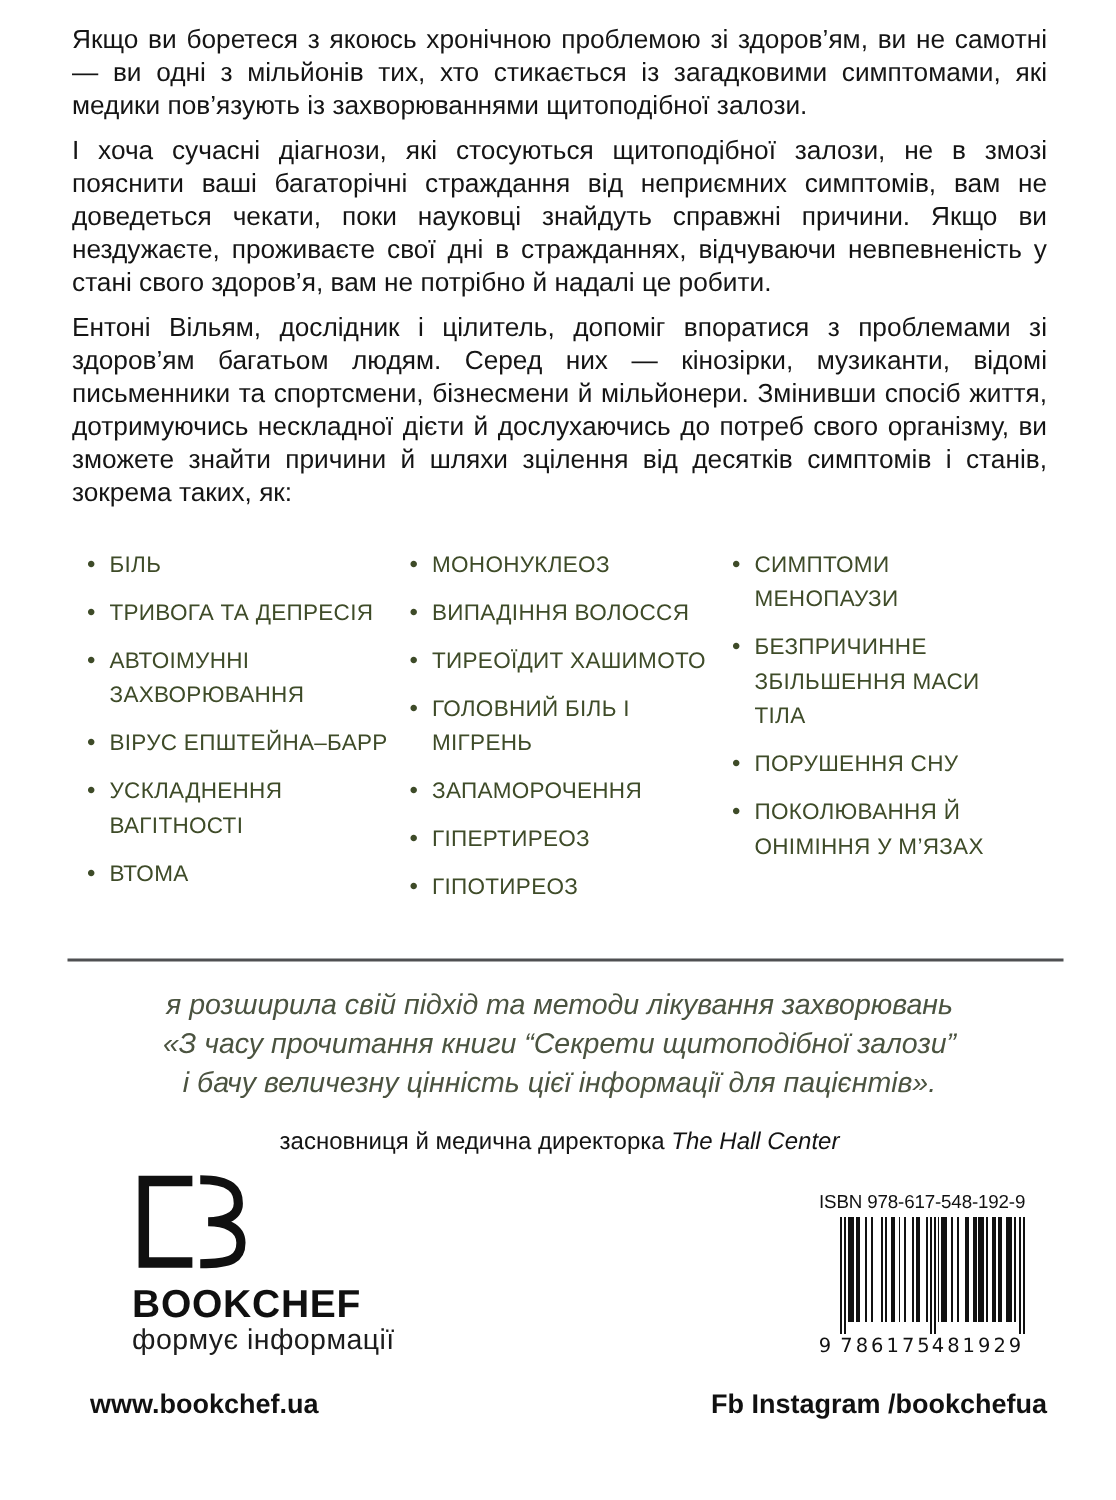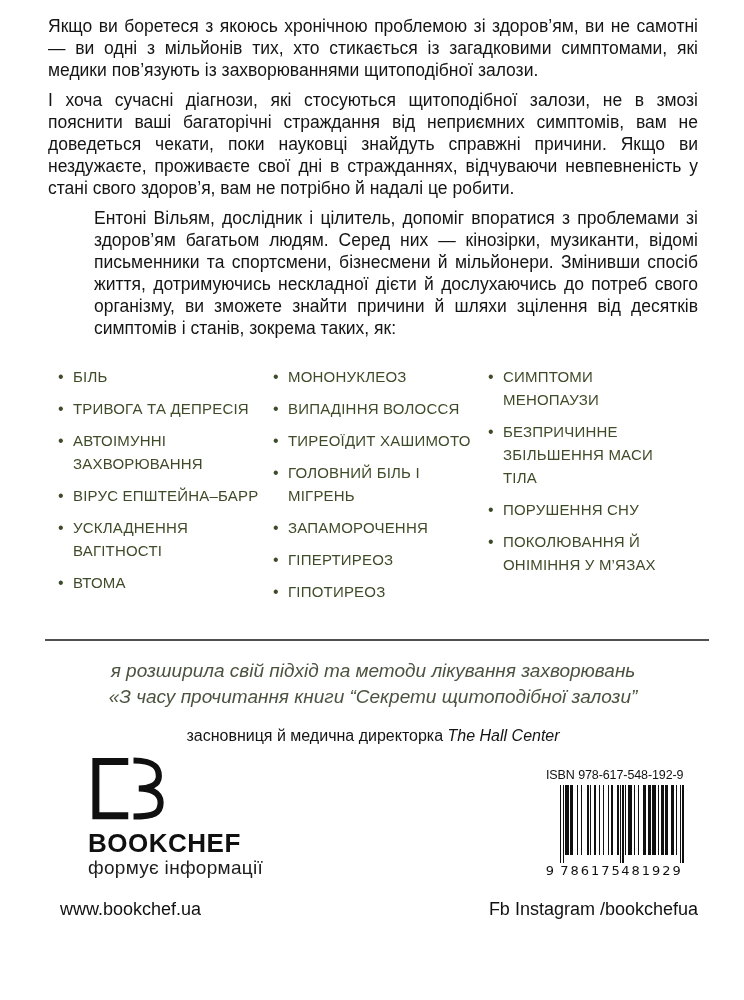--- a/index.html
+++ b/index.html
@@ -11,21 +11,21 @@
   }
   .page{box-sizing:border-box;width:744px;height:1000px;padding:15px 46px 0 48px;position:relative;}
 
   
   .intro p{
     margin:0 0 8px 0;
     font-size:17.5px;line-height:22px;
     text-align:justify;
     color:#151515;
   }
-  .intro p:last-child{margin-bottom:0;margin-left:46px;}
+  .intro p:last-child{margin-bottom:0;}
 
   
   .symptoms{display:flex;margin:26px 0 0 10px;}
   .sym-col{flex:none;}
   .sym-col-0{width:215px;}
   .sym-col-1{width:215px;}
   .sym-col-2{width:200px;}
   .sym-item{display:flex;margin:0 0 9px 0;font-size:15px;line-height:23px;letter-spacing:.2px;font-weight:400;}
   .sym-item .bullet{flex:none;width:15px;font-size:16px;color:var(--green-list,#3e4b28);}
   .sym-item .sym-text{color:var(--green-list,#3e4b28);}
@@ -50,21 +50,21 @@
   .monogram{display:block;}
   .publisher-name{font-size:26px;font-weight:bold;letter-spacing:.5px;color:#101010;margin-top:9px;line-height:28px;}
   .publisher-tagline{font-size:19px;color:#1c1c1c;letter-spacing:.3px;line-height:21px;}
   .isbn-block{padding-right:14px;margin-top:11px;}
   .isbn-label{font-size:12.5px;letter-spacing:-.1px;color:#111;margin-bottom:3px;}
 
   
   .footer{
     display:flex;justify-content:space-between;
     margin-top:18px;padding-left:12px;
-    font-size:18px;color:#111;
+    font-size:18px;color:#111;font-weight:bold;
   }
 </style>
 </head>
 <body>
 
 <div class="page">
 
   <section class="intro">
     <p>Якщо ви боретеся з якоюсь хронічною проблемою зі здоров’ям, ви не самотні — ви одні з мільйонів тих, хто стикається із загадковими симптомами, які медики пов’язують із захворюваннями щитоподібної залози.</p>
     <p>І хоча сучасні діагнози, які стосуються щитоподібної залози, не в змозі пояснити ваші багаторічні страждання від неприємних симптомів, вам не доведеться чекати, поки науковці знайдуть справжні причини. Якщо ви нездужаєте, проживаєте свої дні в стражданнях, відчуваючи невпевненість у стані свого здоров’я, вам не потрібно й надалі це робити.</p>
@@ -146,20 +146,21 @@
           <span class="sym-text">ПОКОЛЮВАННЯ Й ОНІМІННЯ У М’ЯЗАХ</span>
         </div>
       </div>
   </section>
 
   <hr class="separator">
 
   <section class="quote">
     <div class="quote-line">я розширила свій підхід та методи лікування захворювань</div>
     <div class="quote-line">«З часу прочитання книги “Секрети щитоподібної залози”</div>
+    <div class="quote-line">і бачу величезну цінність цієї інформації для пацієнтів».</div>
     <div class="attribution">
       <div>
         <span>засновниця й медична директорка</span>
         <i>The Hall Center</i>
       </div>
     </div>
   </section>
 
   <section class="bottom-row">
     <div class="publisher">

